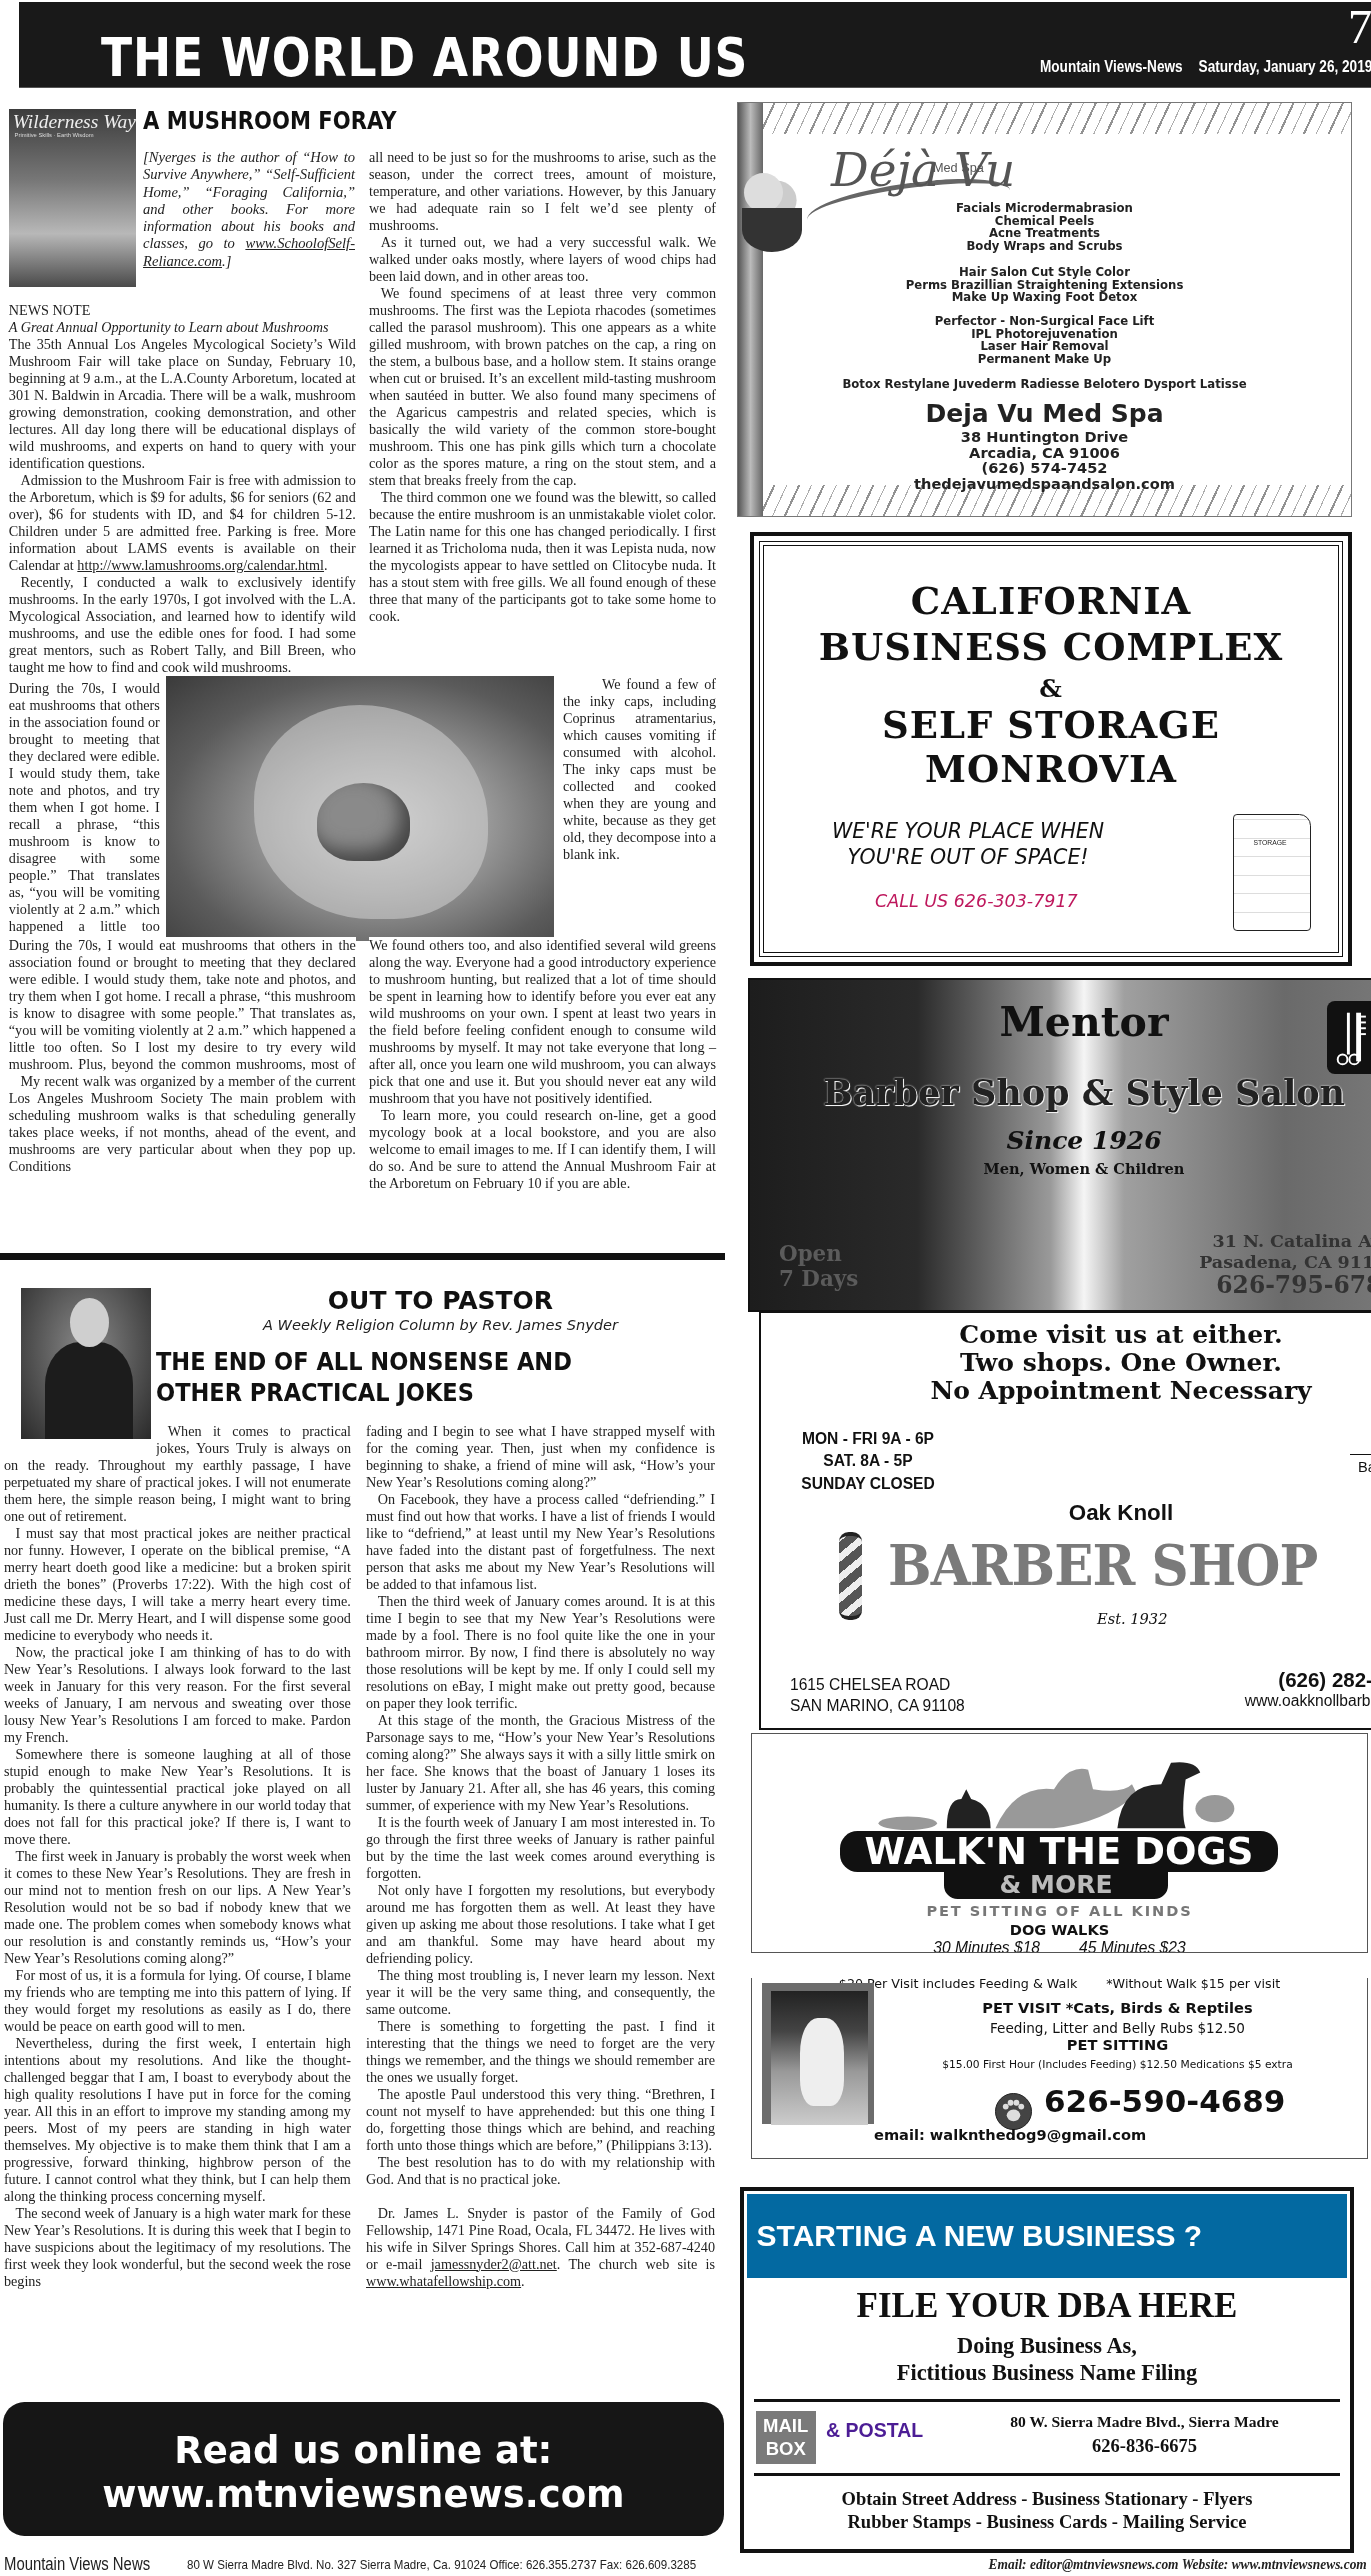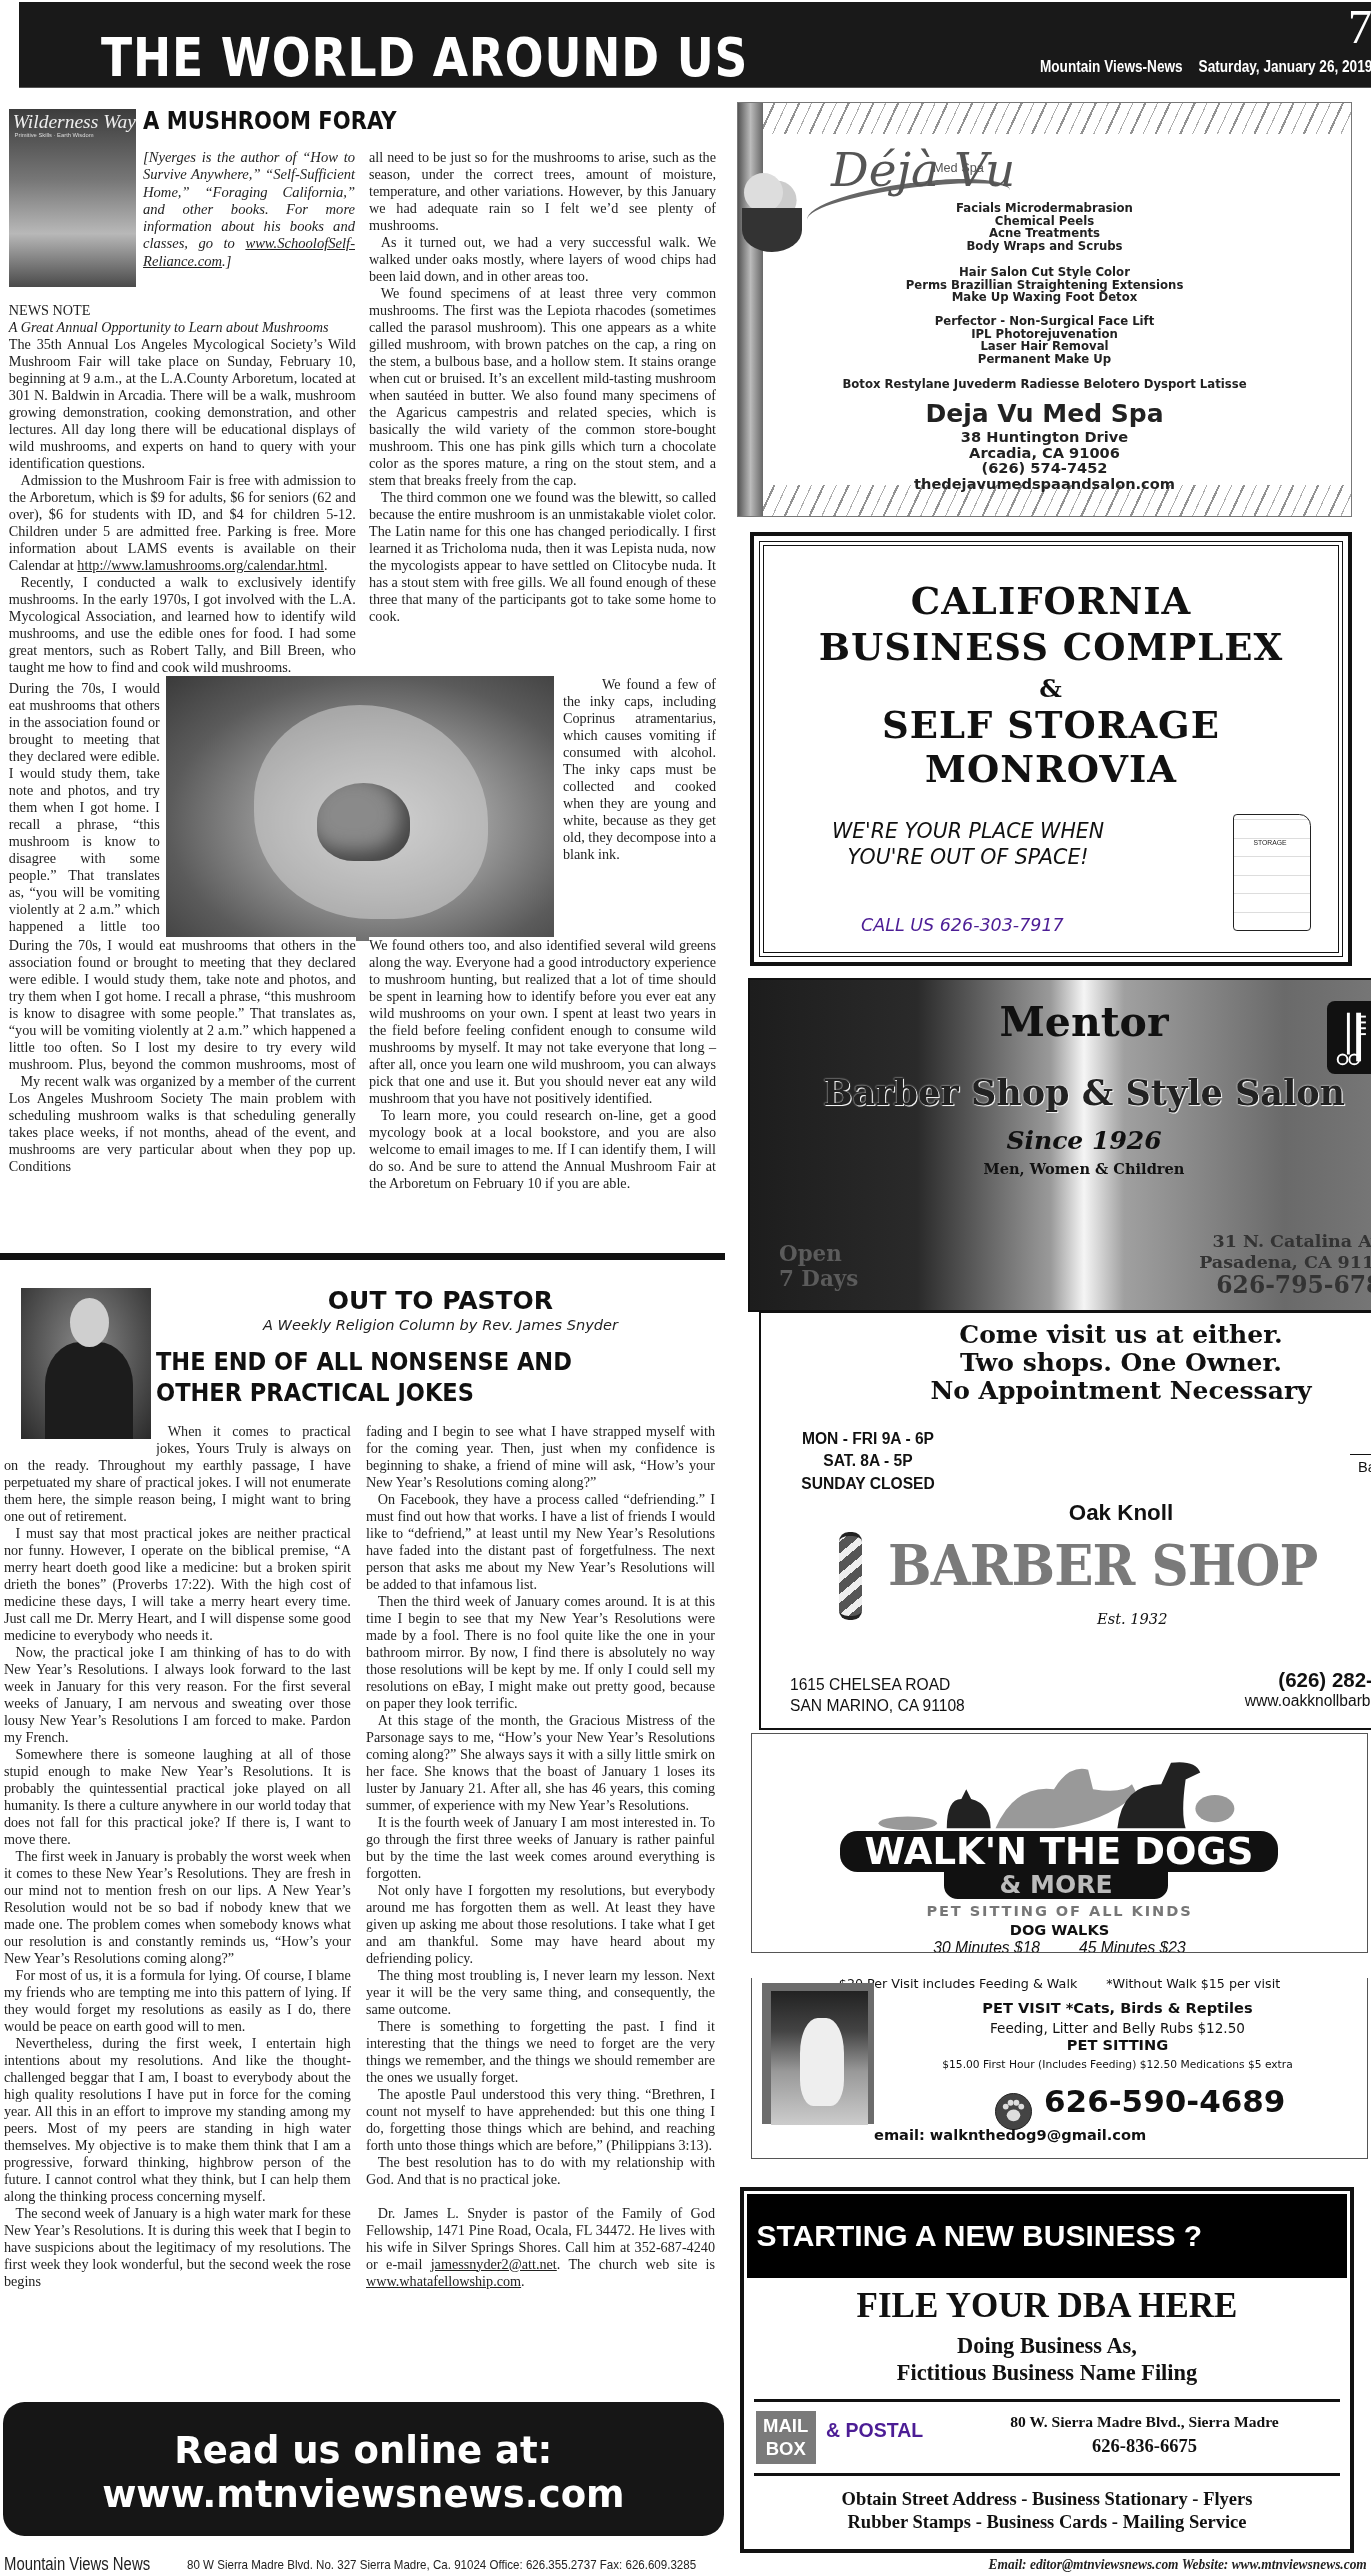--- a/index.html
+++ b/index.html
@@ -67,21 +67,21 @@
   .ad-spa .swoosh { position: absolute; left: 68px; top: 80px; width: 205px; height: 44px; border-top: 5.8px solid #666; border-radius: 60% 40% 0 0; transform: rotate(-6deg); }
   .ad-spa .blk { position: absolute; left: 0; width: 100%; font-size: 11.7px; line-height: 12.7px; }
   .ad-spa .name { font-size: 25px; line-height: 27px; }
   .ad-spa .addr { font-size: 14.6px; line-height: 15.6px; }
 
   .ad-storage { left: 750px; top: 532px; width: 602px; height: 434px; border: 4.9px solid #111; outline: 1.9px solid #111; outline-offset: -10.7px; background: #fff; }
   .ad-storage .inner { position: absolute; left: 8.8px; top: 8.8px; right: 8.8px; bottom: 8.8px; border: 1.9px solid #111; }
   .ad-storage .title { position: absolute; left: 0; width: 100%; font-family: "DejaVu Serif", serif; font-weight: bold; font-size: 37px; line-height: 43px; letter-spacing: 1px; color: #111; }
   .ad-storage .amp { font-size: 25px; }
   .ad-storage .tagline { position: absolute; left: 68px; width: 292px; font-family: "DejaVu Sans", sans-serif; font-style: italic; font-size: 20.5px; line-height: 26px; color: #111; }
-  .ad-storage .call { position: absolute; left: 107px; font-family: "DejaVu Sans", sans-serif; font-style: italic; font-size: 17.5px; color: #4c1d95; margin-top: 24px; }
+  .ad-storage .call { position: absolute; left: 121px; font-family: "DejaVu Sans", sans-serif; font-style: italic; font-size: 17.5px; color: #be185d; }
   .ad-storage .locker { position: absolute; left: 479px; top: 278px; width: 78px; height: 117px; border: 1.9px solid #222; border-radius: 3.9px 11.7px 3.9px 3.9px; background: repeating-linear-gradient(0deg, #fff 0 17.5px, #ddd 17.5px 18.5px); }
   .ad-storage .locker span { position: absolute; left: 19.5px; top: 24px; font-family: "Liberation Sans", sans-serif; font-size: 6.8px; }
 
   .ad-mentor { left: 748px; top: 978px; width: 672px; height: 334px; border: 2.9px solid #111; background: linear-gradient(90deg, #1d1d1d 0%, #2a2a2a 25%, #9a9a9a 45%, #f5f5f5 50%, #a0a0a0 56%, #6a6a6a 80%, #7c7c7c 100%); color: #111; font-family: "DejaVu Serif", serif; font-weight: bold; }
   .ad-mentor .mentor { position: absolute; left: 0; width: 100%; top: 21.4px; font-size: 41px; line-height: 43px; }
   .ad-mentor .arc { position: absolute; left: 0; width: 100%; top: 93px; font-size: 35px; line-height: 39px; color: #222; text-shadow: 0 0 1.9px #fff, 1px 1px 0 #eee; }
   .ad-mentor .since { position: absolute; left: 0; width: 100%; top: 146px; font-size: 25px; font-style: italic; }
   .ad-mentor .who { position: absolute; left: 0; width: 100%; top: 180px; font-size: 14.6px; }
   .ad-mentor .open { position: absolute; left: 29px; top: 261px; font-size: 21.4px; line-height: 25px; color: #5b5b5b; text-align: left; }
   .ad-mentor .addr { position: absolute; right: 19.5px; top: 251px; text-align: right; font-size: 17.5px; line-height: 20.5px; color: #333; }
@@ -112,21 +112,21 @@
 
   .ad-walk2 { left: 751px; top: 1978px; width: 617px; height: 181px; border: 1.9px solid #555; border-top: none; background: #fff; color: #111; font-family: "DejaVu Sans", sans-serif; }
   .ad-walk2 .pet-photo { position: absolute; left: 9.7px; top: 4.9px; width: 112px; height: 141px; background: #6c6c6c; }
   .ad-walk2 .pet-photo .inner { position: absolute; left: 9.7px; top: 7.8px; width: 97px; height: 134px; background: linear-gradient(180deg, #222 0%, #444 30%, #999 60%, #ccc 100%); }
   .ad-walk2 .pet-photo .dog { position: absolute; left: 29px; top: 27px; width: 44px; height: 88px; border-radius: 40% 40% 30% 30%; background: #eee; }
   .ad-walk2 .line { position: absolute; left: 117px; width: 497px; text-align: center; }
   .ad-walk2 .paw { position: absolute; left: 243px; top: 115px; width: 37px; height: 37px; border-radius: 50%; background: #444; border: 1.9px solid #222; }
   .ad-walk2 .paw svg { width: 33px; height: 33px; }
 
   .ad-dba { left: 740px; top: 2187px; width: 614px; height: 366px; border: 4.9px solid #111; background: #fff; color: #111; }
-  .ad-dba .banner { position: absolute; left: 2.9px; top: 2.9px; right: 2.9px; height: 84px; background: #000000; color: #fff; font-family: "Liberation Sans", sans-serif; font-weight: bold; font-size: 30px; line-height: 84px; text-align: left; padding-left: 9.7px; }
+  .ad-dba .banner { position: absolute; left: 2.9px; top: 2.9px; right: 2.9px; height: 84px; background: #0369a1; color: #fff; font-family: "Liberation Sans", sans-serif; font-weight: bold; font-size: 30px; line-height: 84px; text-align: left; padding-left: 9.7px; }
   .ad-dba .file { position: absolute; left: 0; width: 100%; top: 95px; font-family: "Liberation Serif", serif; font-weight: bold; font-size: 35px; }
   .ad-dba .doing { position: absolute; left: 0; width: 100%; top: 141px; font-family: "Liberation Serif", serif; font-weight: bold; font-size: 22.4px; line-height: 27px; }
   .ad-dba .hr { position: absolute; left: 9.7px; right: 9.7px; height: 2.9px; background: #111; }
   .ad-dba .mailbox { position: absolute; left: 11.7px; top: 220px; width: 60px; height: 53px; background: #7a7a7a; color: #fff; font-family: "Liberation Sans", sans-serif; font-weight: bold; font-size: 18.5px; line-height: 23.4px; padding-top: 2.9px; }
   .ad-dba .postal { position: absolute; left: 82px; top: 228px; color: #4c1d95; font-family: "Liberation Sans", sans-serif; font-weight: bold; font-size: 19.5px; }
   .ad-dba .addr { position: absolute; left: 191px; width: 419px; top: 219px; font-family: "Liberation Serif", serif; font-weight: bold; font-size: 15.6px; line-height: 24px; }
   .ad-dba .addr .phone { font-size: 18.5px; }
   .ad-dba .services { position: absolute; left: 0; width: 100%; top: 297px; font-family: "Liberation Serif", serif; font-weight: bold; font-size: 18.5px; line-height: 23.4px; }
 </style>
 </head>

